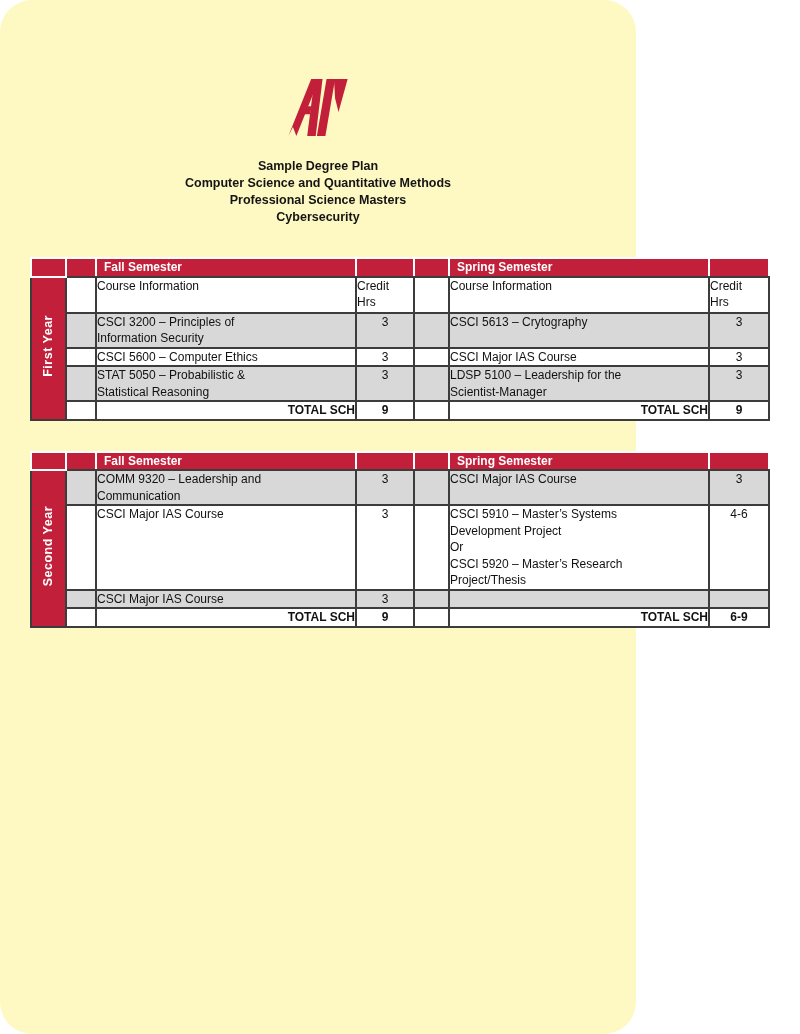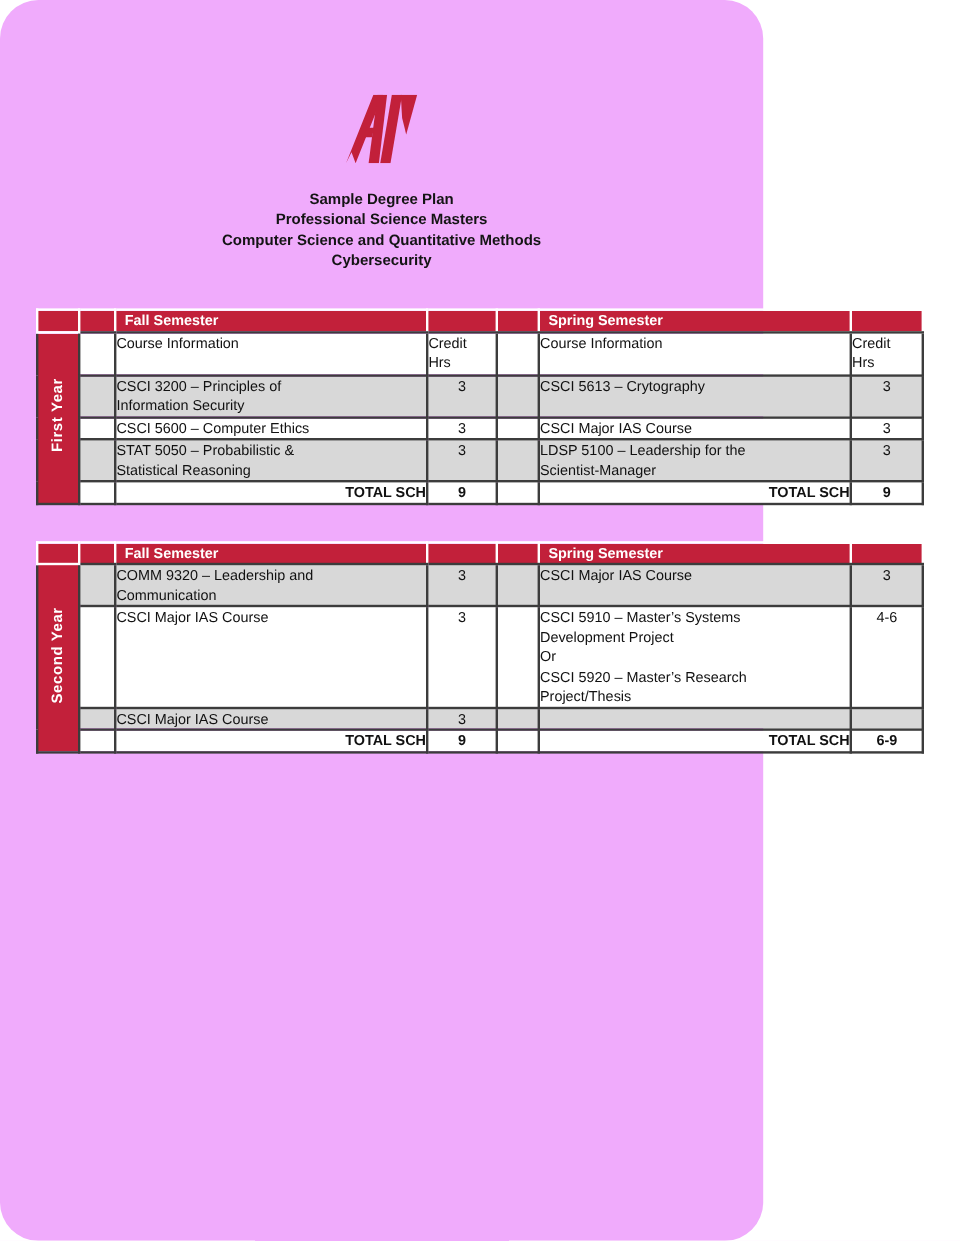--- a/index.html
+++ b/index.html
@@ -2,21 +2,21 @@
 <html><head>
 <meta charset="utf-8">
 <style>
   html,body{margin:0;padding:0;background:#ffffff;}
   body{
     width:800px;height:1034px;
     font-family:"Liberation Sans", sans-serif;
     color:#111;
     overflow:hidden;
   }
-  .page{position:relative;width:636px;height:1034px;background:#f0abfc;border-radius:32px;}
+  .page{position:relative;width:636px;height:1034px;background:#fef9c3;border-radius:32px;}
 
   
   .logo-wrap{padding-top:79px;text-align:center;height:58px;}
   .logo-wrap svg{display:inline-block;}
   .titles{margin-top:21px;}
   .title-line{
     text-align:center;font-weight:bold;font-size:12.5px;line-height:17px;color:#141414;
   }
 
   
@@ -104,22 +104,22 @@
 
         <polygon points="67,0 82,0 65,100 50,100"></polygon>
 
         <polygon points="80,0 104,0 88,58 82,34"></polygon>
       </g>
     </svg>
   </div>
 
   <div class="titles">
     <div class="title-line">Sample Degree Plan</div>
+    <div class="title-line">Computer Science and Quantitative Methods</div>
     <div class="title-line">Professional Science Masters</div>
-    <div class="title-line">Computer Science and Quantitative Methods</div>
     <div class="title-line">Cybersecurity</div>
   </div>
 
   <table class="plan t1">
     <colgroup>
       <col class="cA">
         <col class="cB">
         <col class="cC">
         <col class="cD">
       <col class="cE">

